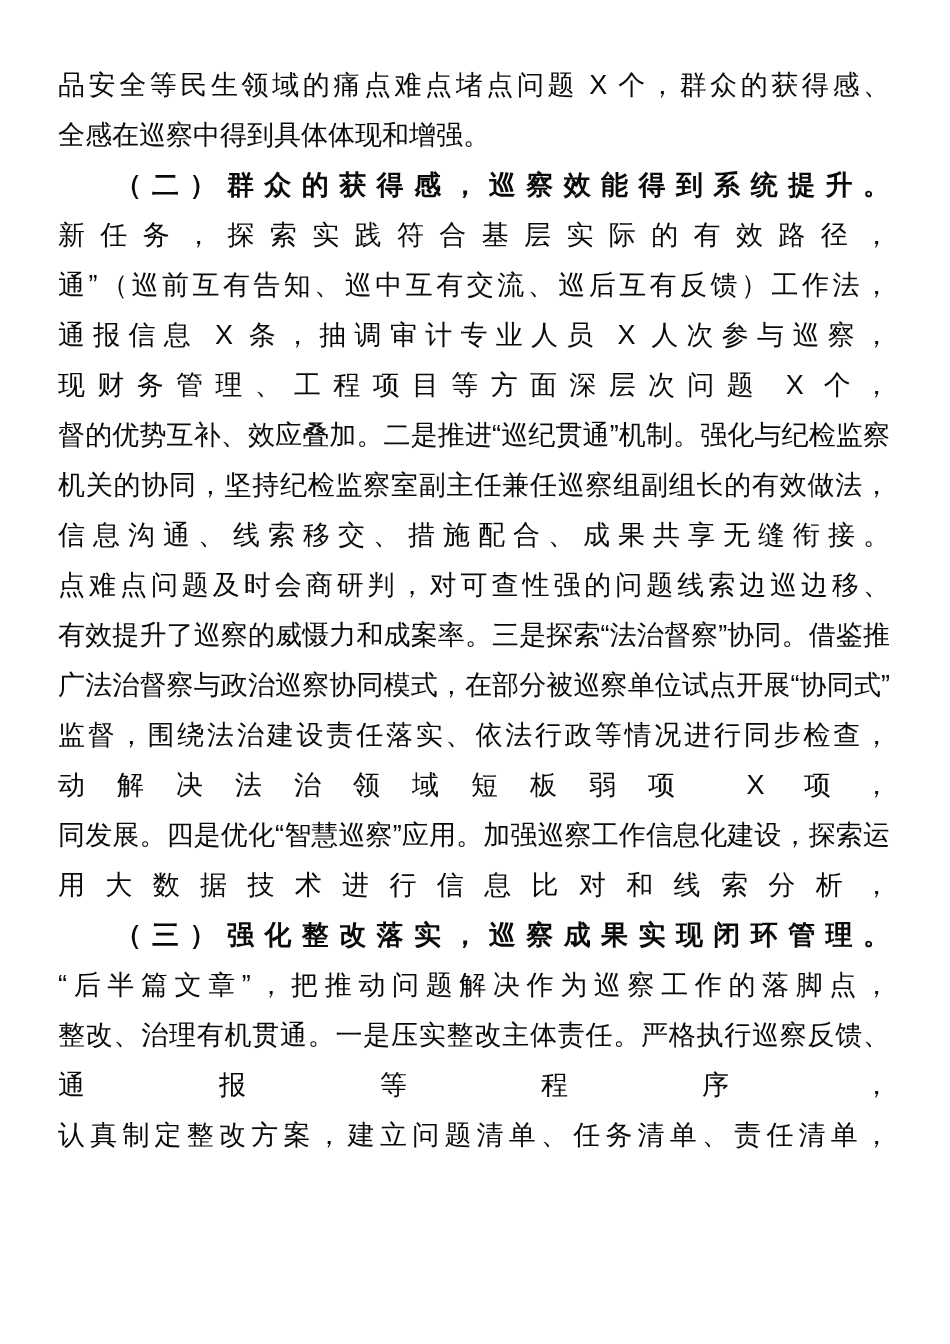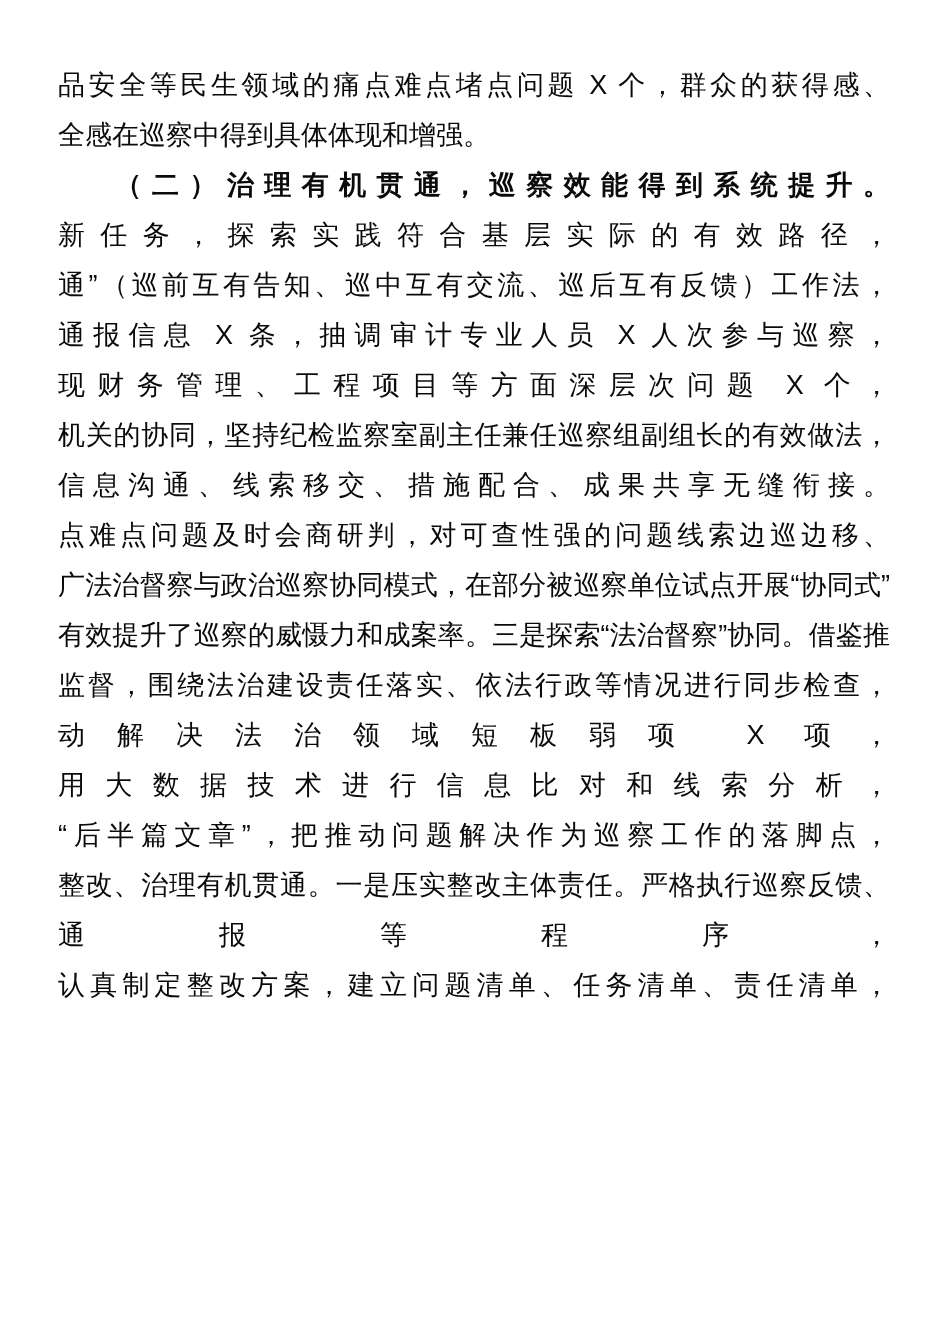--- a/index.html
+++ b/index.html
@@ -46,31 +46,34 @@
   .seg { font-weight: normal; }
   .seg.bold { font-weight: bold; }
 </style>
 </head>
 <body>
 
 <div class="page">
   <div class="doc-body" style="color: rgb(10, 10, 10);">
       <div class="line"><span class="seg">品安全等民生领域的痛点难点堵点问题 X 个，群众的获得感、幸福感、安</span></div>
       <div class="line para-end"><span class="seg">全感在巡察中得到具体体现和增强。</span></div>
-      <div class="line indent"><span class="seg bold">（二）治理有机贯通，巡察效能得到系统提升。</span></div>
+      <div class="line indent"><span class="seg bold">（二）群众的获得感，巡察效能得到系统提升。</span></div>
       <div class="line"><span class="seg">新任务，探索实践符合基层实际的有效路径，努力提升巡察监督的穿透力</span></div>
       <div class="line"><span class="seg">通”（巡前互有告知、巡中互有交流、巡后互有反馈）工作法，全年互相</span></div>
       <div class="line"><span class="seg">通报信息 X 条，抽调审计专业人员 X 人次参与巡察，借助审计专业优势发</span></div>
       <div class="line"><span class="seg">现财务管理、工程项目等方面深层次问题 X 个，实现了政治监督与专业监</span></div>
+      <div class="line"><span class="seg">督的优势互补、效应叠加。二是推进“巡纪贯通”机制。强化与纪检监察</span></div>
       <div class="line"><span class="seg">机关的协同，坚持纪检监察室副主任兼任巡察组副组长的有效做法，实现</span></div>
       <div class="line"><span class="seg">信息沟通、线索移交、措施配合、成果共享无缝衔接。对巡察中发现的疑</span></div>
       <div class="line"><span class="seg">点难点问题及时会商研判，对可查性强的问题线索边巡边移、快查快办，</span></div>
+      <div class="line"><span class="seg">有效提升了巡察的威慑力和成案率。三是探索“法治督察”协同。借鉴推</span></div>
       <div class="line"><span class="seg">广法治督察与政治巡察协同模式，在部分被巡察单位试点开展“协同式”</span></div>
-      <div class="line"><span class="seg">有效提升了巡察的威慑力和成案率。三是探索“法治督察”协同。借鉴推</span></div>
       <div class="line"><span class="seg">监督，围绕法治建设责任落实、依法行政等情况进行同步检查，发现并推</span></div>
       <div class="line"><span class="seg">动解决法治领域短板弱项 X 项，促进了全面依法治县与全面从严治党的协</span></div>
+      <div class="line"><span class="seg">同发展。四是优化“智慧巡察”应用。加强巡察工作信息化建设，探索运</span></div>
       <div class="line"><span class="seg">用大数据技术进行信息比对和线索分析，为精准发现问题提供技术支持，</span></div>
+      <div class="line indent"><span class="seg bold">（三）强化整改落实，巡察成果实现闭环管理。</span></div>
       <div class="line"><span class="seg">“后半篇文章”，把推动问题解决作为巡察工作的落脚点，努力实现监督、</span></div>
       <div class="line"><span class="seg">整改、治理有机贯通。一是压实整改主体责任。严格执行巡察反馈、签收、</span></div>
       <div class="line"><span class="seg">通报等程序，督促被巡察党组织特别是“一把手”自觉扛起整改政治责任，</span></div>
       <div class="line"><span class="seg">认真制定整改方案，建立问题清单、任务清单、责任清单，明确时限、对</span></div>
     </div>
 </div>
 
 </body></html>

